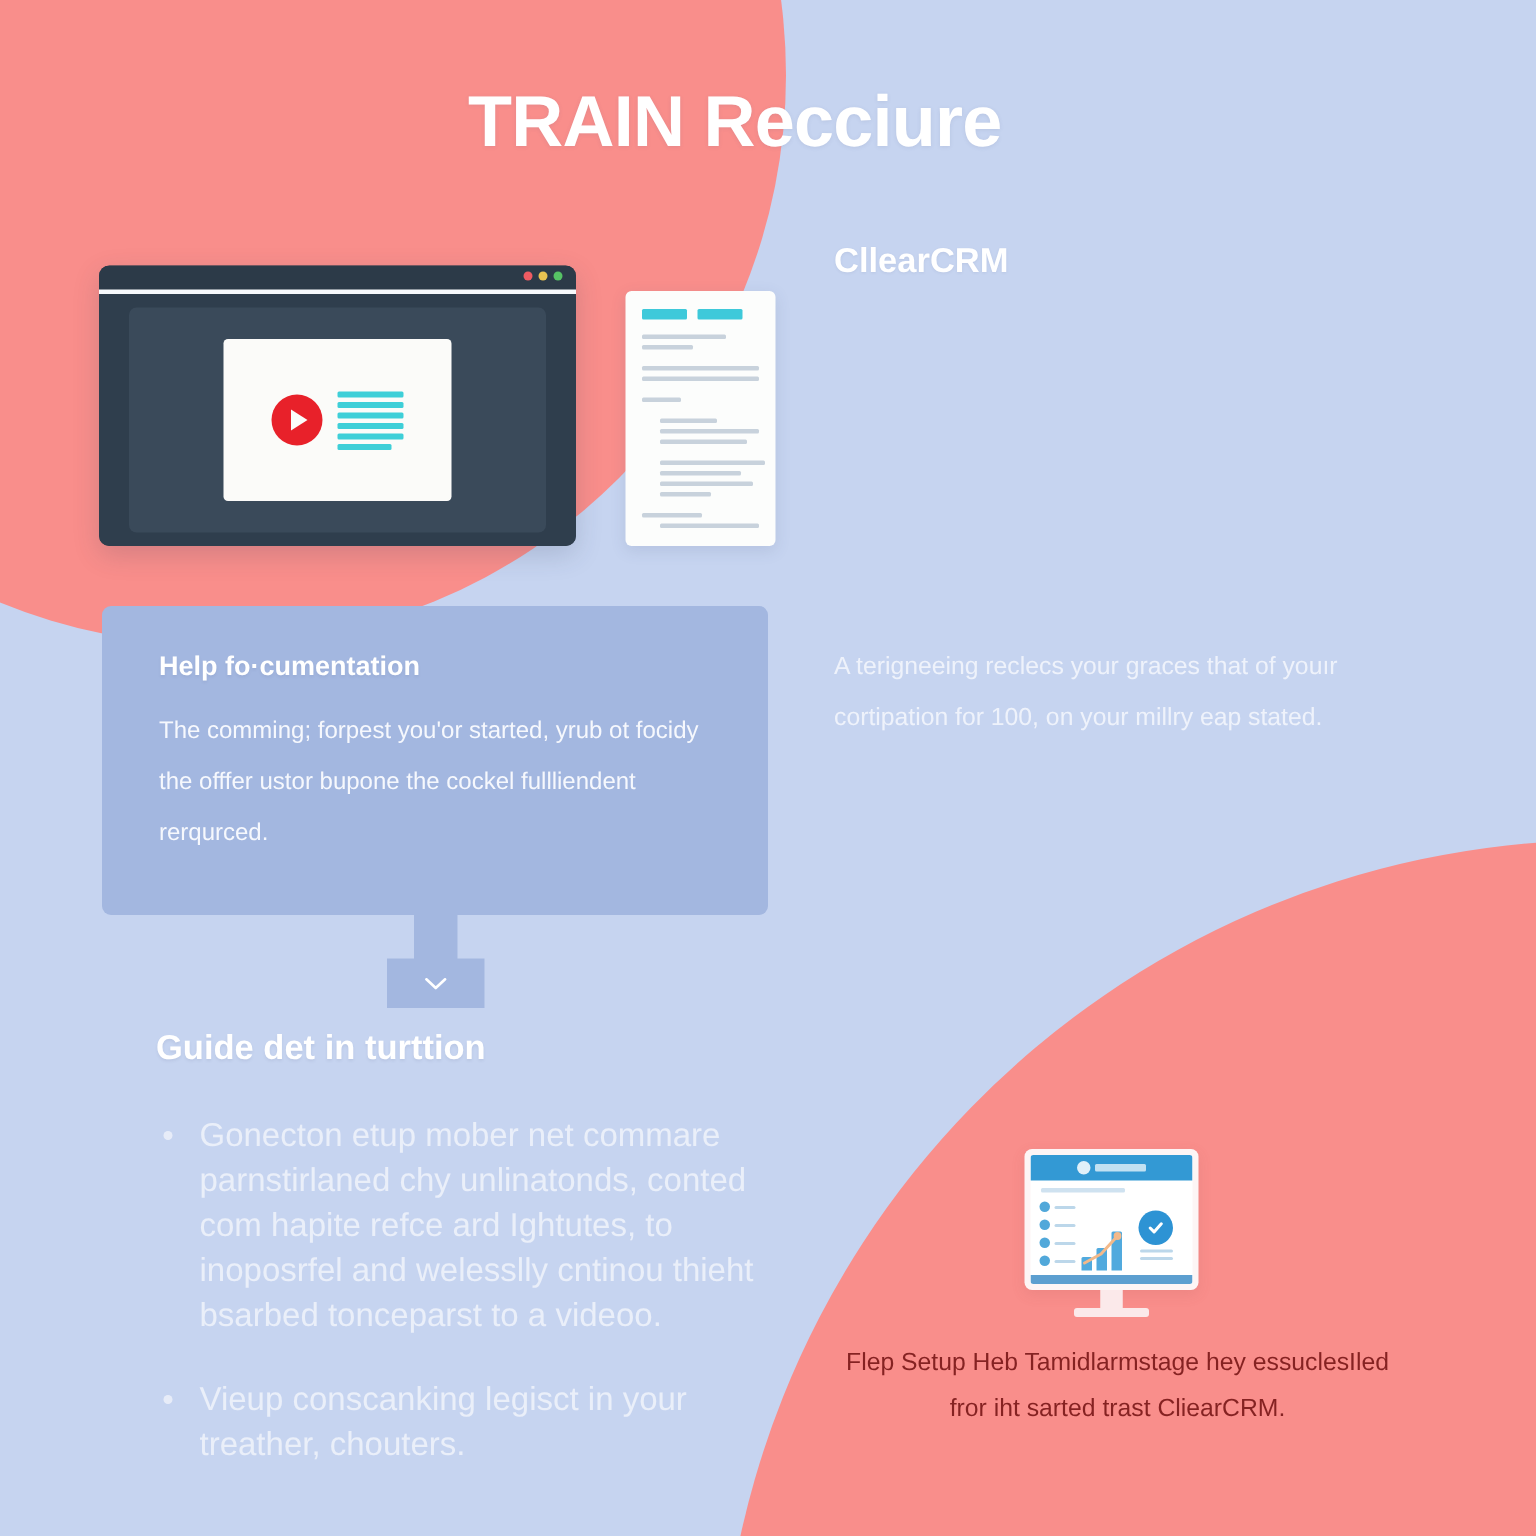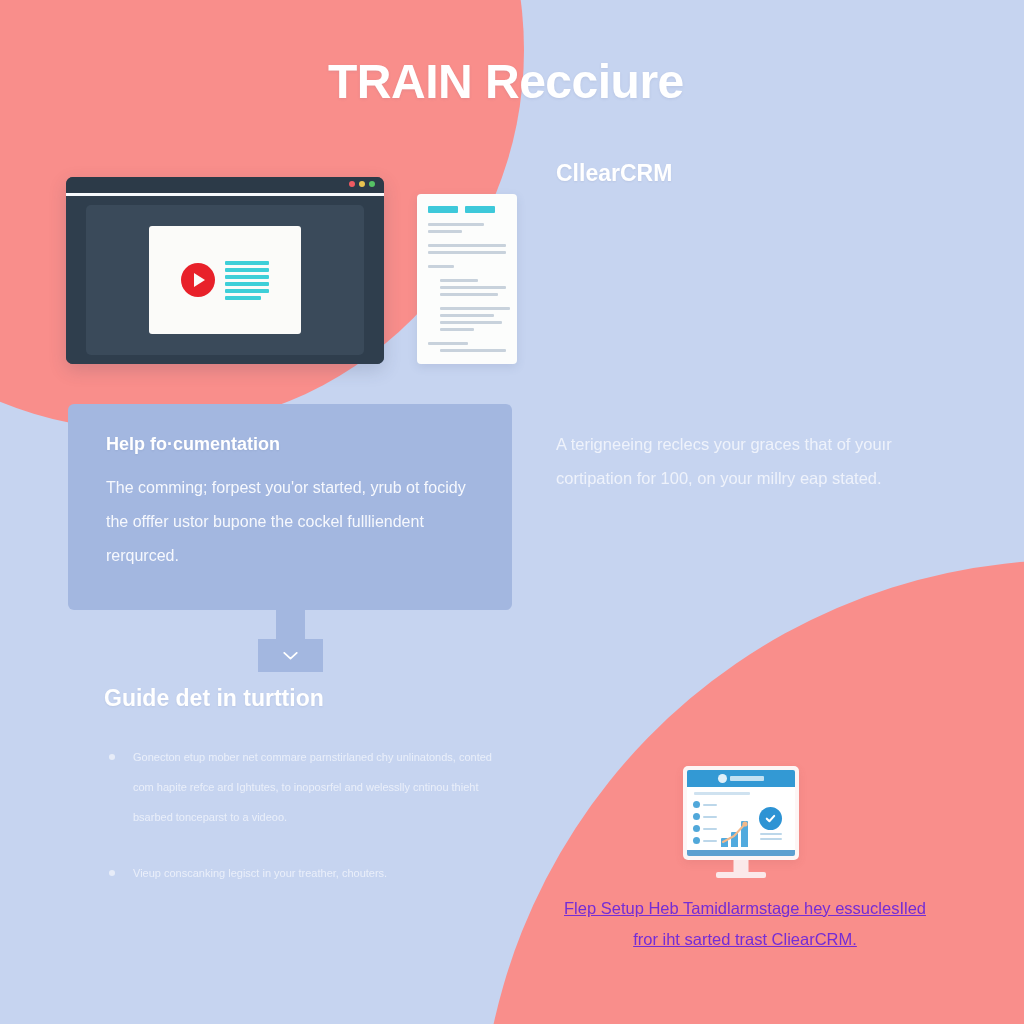--- a/index.html
+++ b/index.html
@@ -35,21 +35,21 @@
     width: 1180px;
     height: 1180px;
     border-radius: 50%;
     background: #f98e8b;
     transform: rotate(-12deg);
   }
 
   
   .title {
     position: absolute;
-    left: 328px;
+    left: 312px;
     top: 54px;
     font-size: 48px;
     font-weight: 700;
     color: #ffffff;
     letter-spacing: -0.5px;
     white-space: nowrap;
     text-shadow: 0 1px 3px rgba(80,90,130,0.12);
   }
 
   
@@ -218,21 +218,21 @@
     font-weight: 700;
     color: #ffffff;
     margin-bottom: 30px;
     text-shadow: 0 1px 2px rgba(80,90,130,0.10);
   }
   .bullets { list-style: none; margin: 0; padding: 0; }
   .bullets li {
     position: relative;
     padding-left: 29px;
     margin-bottom: 26px;
-    font-size: 11px;
+    font-size: 22px;
     line-height: 30px;
     color: #eef2fb;
     opacity: 0.90;
     margin-top: 26px;
   }
   .bullets li::before {
     content: "";
     position: absolute;
     left: 5px;
     top: 12px;
@@ -320,23 +320,22 @@
 
   
   .caption {
     position: absolute;
     left: 555px;
     top: 893px;
     width: 380px;
     text-align: center;
     font-size: 16.5px;
     line-height: 31px;
-    color: #6d28d9;
+    color: #7f1d1d;
     opacity: 0.95;
-    text-decoration: underline;
   }
 </style>
 </head>
 <body>
 
 <div id="stage">
 
   <div class="blob-top-left"></div>
   <div class="blob-bottom-right"></div>
 

